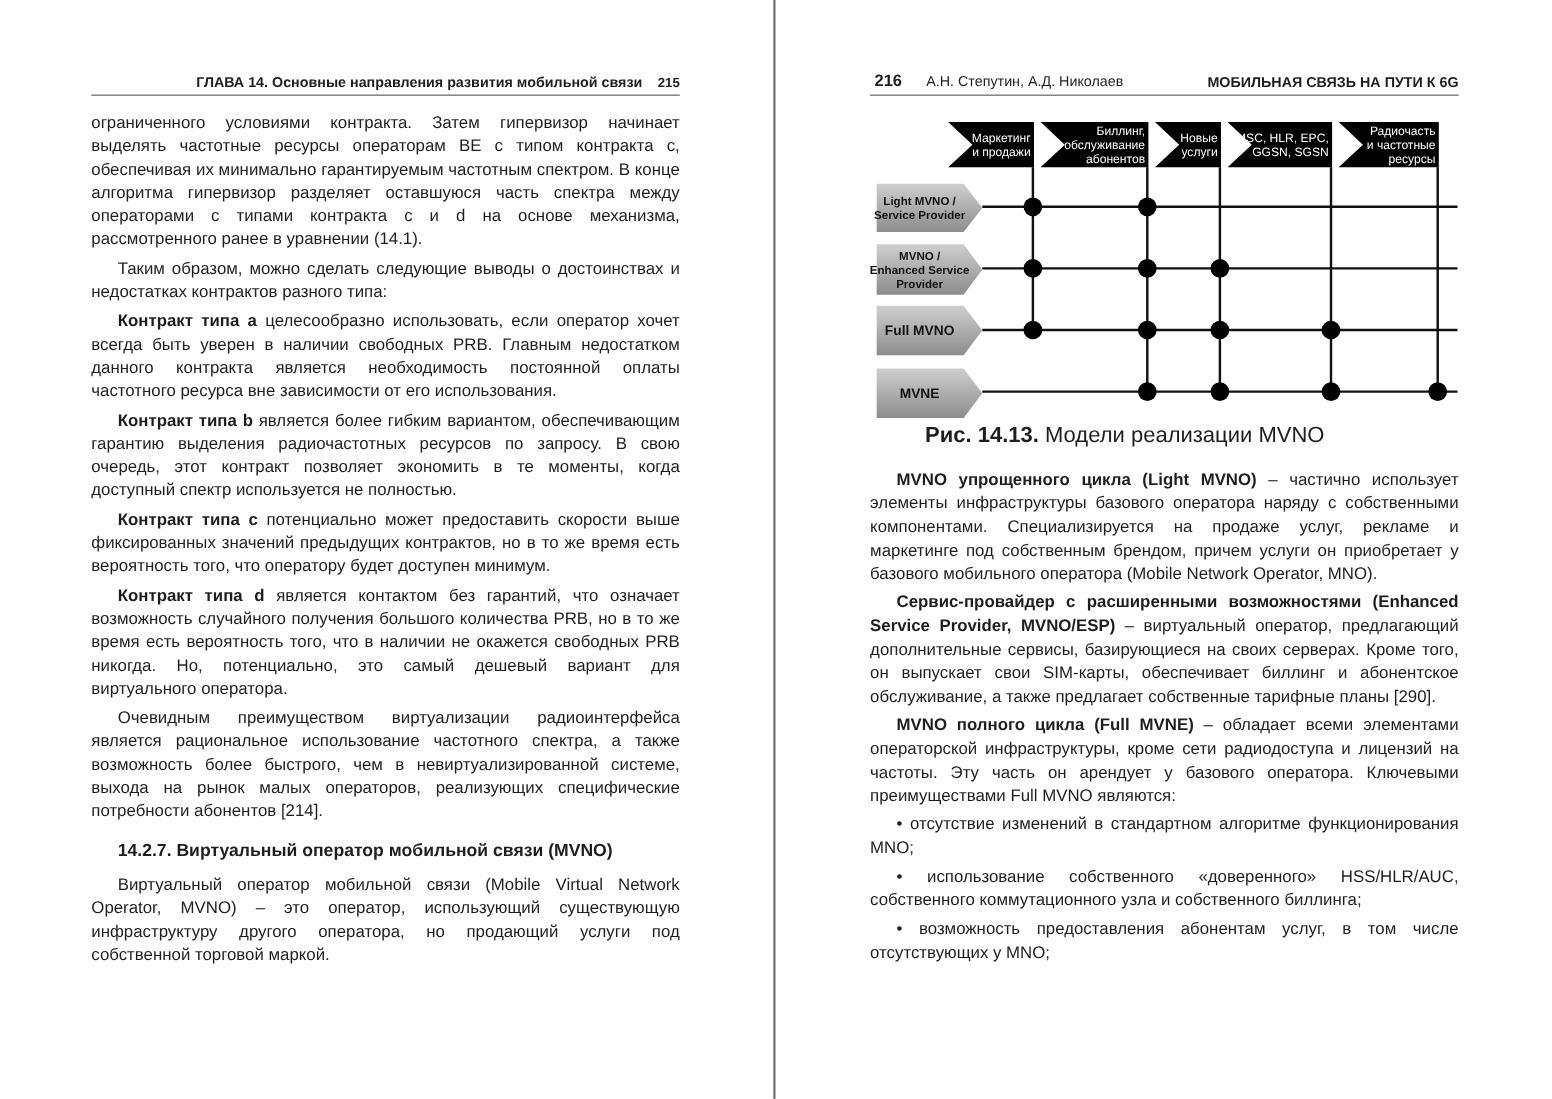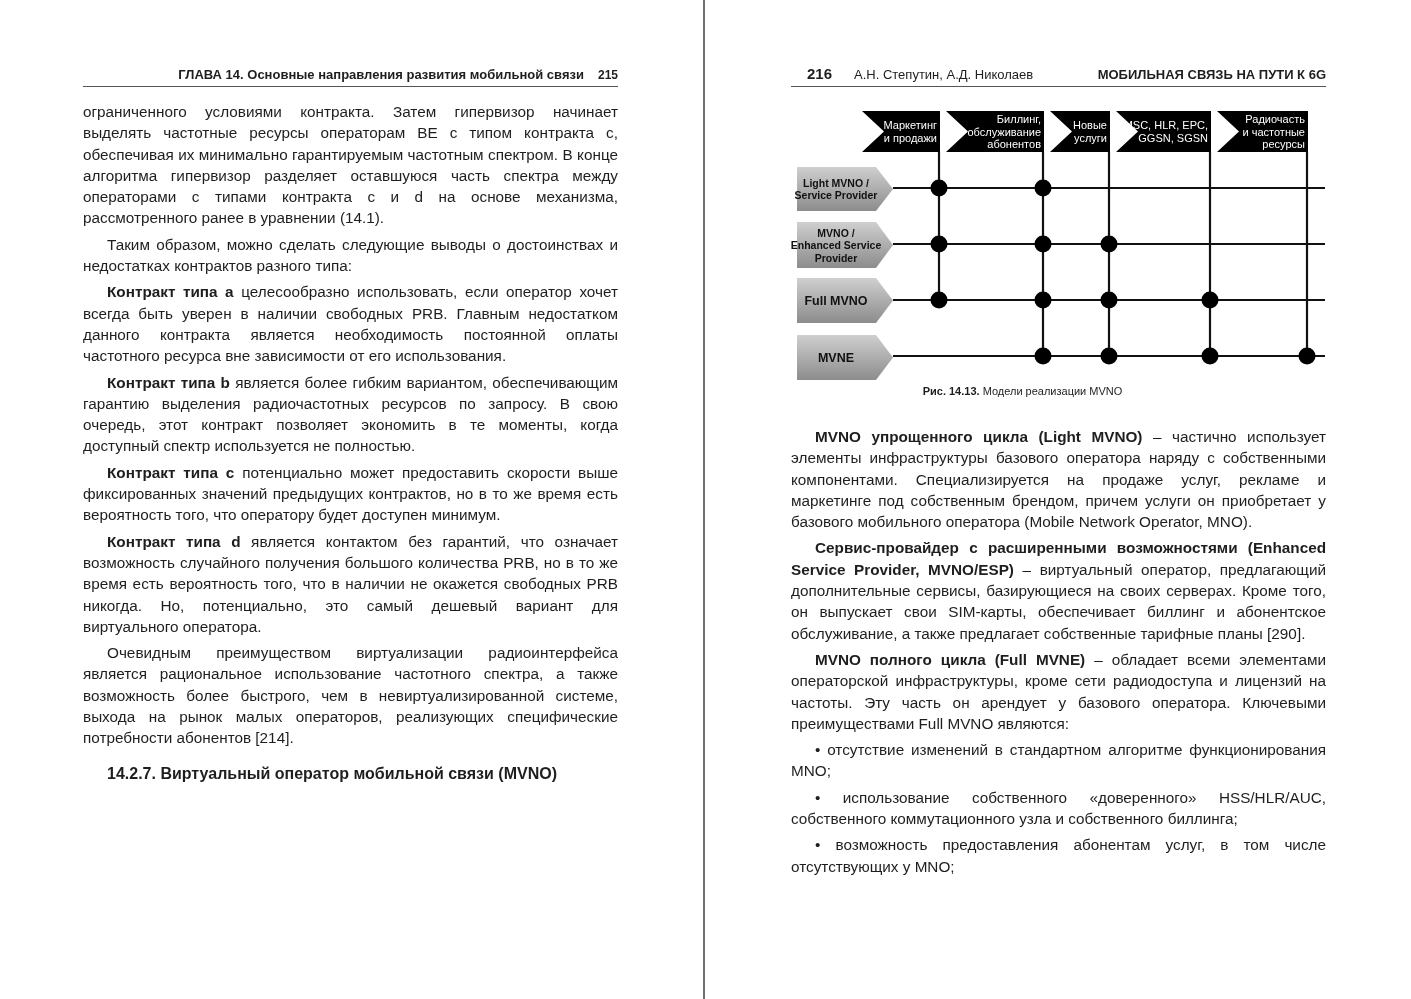--- a/index.html
+++ b/index.html
@@ -5,30 +5,30 @@
   html, body { margin:0; padding:0; background:#ffffff; }
   body { width:1411px; height:999px; position:relative; overflow:hidden;
          font-family:"Liberation Sans", "DejaVu Sans", sans-serif; color:#1e1e1e; }
   .divider { position:absolute; left:703px; top:0; width:2px; height:999px; background:#6e6e6e; }
   .page { position:absolute; top:0; }
   .page.left { left:83px; width:535px; }
   .page.right { left:791px; width:535px; }
   .runhead { position:absolute; top:64px; left:0; width:535px; height:22px;
              border-bottom:1.5px solid #555; font-size:13px; font-weight:bold; }
   .runhead .r { position:absolute; right:0; bottom:4px; }
-  .runhead .l { position:absolute; left:16px; bottom:4px; }
+  .runhead .l { position:absolute; left:4px; bottom:4px; }
   .runhead .pn { font-size:12px; margin-left:14px; }
   .runhead .pnl { font-size:15px; margin-right:22px; }
   .runhead .authors { font-weight:normal; }
   .body-text { position:absolute; left:0; width:535px; font-size:15.3px; line-height:21.3px; text-align:justify; }
   .body-text p { margin:0 0 5px 0; text-indent:24px; }
   .body-text p.noind { text-indent:0; }
   .body-text b { font-weight:bold; }
   .heading { font-weight:bold; font-size:16px; margin:14px 0 10px 24px !important; text-indent:0 !important; }
-  .caption { position:absolute; top:385px; left:0; width:635px; text-align:center; font-size:11px; }
+  .caption { position:absolute; top:385px; left:0; width:635px; text-align:center; font-size:20px; }
   .diagram { position:absolute; left:0; top:0; }
 </style>
 </head>
 <body>
 
 <div class="divider"></div>
 
 <div class="page left">
   <div class="runhead">
     <span class="r">
@@ -37,20 +37,21 @@
   </div>
   <div class="body-text" style="top:101px;">
     <p class="noind"><span>ограниченного условиями контракта. Затем гипервизор начинает выделять частотные ресурсы операторам BE с типом контракта c, обеспечивая их минимально гарантируемым частотным спектром. В конце алгоритма гипервизор разделяет оставшуюся часть спектра между операторами с типами контракта c и d на основе механизма, рассмотренного ранее в уравнении (14.1).</span></p>
     <p><span>Таким образом, можно сделать следующие выводы о достоинствах и недостатках контрактов разного типа:</span></p>
     <p><b>Контракт типа a</b><span> целесообразно использовать, если оператор хочет всегда быть уверен в наличии свободных PRB. Главным недостатком данного контракта является необходимость постоянной оплаты частотного ресурса вне зависимости от его использования.</span></p>
     <p><b>Контракт типа b</b><span> является более гибким вариантом, обеспечивающим гарантию выделения радиочастотных ресурсов по запросу. В свою очередь, этот контракт позволяет экономить в те моменты, когда доступный спектр используется не полностью.</span></p>
     <p><b>Контракт типа c</b><span> потенциально может предоставить скорости выше фиксированных значений предыдущих контрактов, но в то же время есть вероятность того, что оператору будет доступен минимум.</span></p>
     <p><b>Контракт типа d</b><span> является контактом без гарантий, что означает возможность случайного получения большого количества PRB, но в то же время есть вероятность того, что в наличии не окажется свободных PRB никогда. Но, потенциально, это самый дешевый вариант для виртуального оператора.</span></p>
     <p><span>Очевидным преимуществом виртуализации радиоинтерфейса является рациональное использование частотного спектра, а также возможность более быстрого, чем в невиртуализированной системе, выхода на рынок малых операторов, реализующих специфические потребности абонентов [214].</span></p>
     <p class="heading">14.2.7. Виртуальный оператор мобильной связи (MVNO)</p>
+    <p><span>Виртуальный оператор мобильной связи (Mobile Virtual Network Operator, MVNO) – это оператор, использующий существующую инфраструктуру другого оператора, но продающий услуги под собственной торговой маркой.</span></p>
   </div>
 </div>
 
 <div class="page right">
   <div class="runhead">
     <span class="l">
       <span class="pnl">216</span><span class="authors">А.Н. Степутин, А.Д. Николаев</span>
     </span>
     <span class="r">МОБИЛЬНАЯ СВЯЗЬ НА ПУТИ К 6G</span>
   </div>

